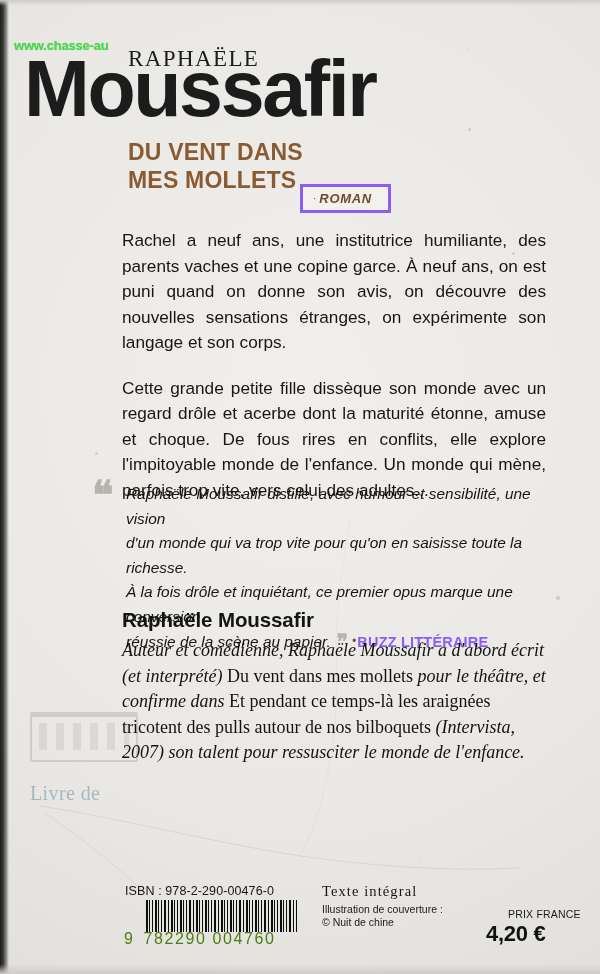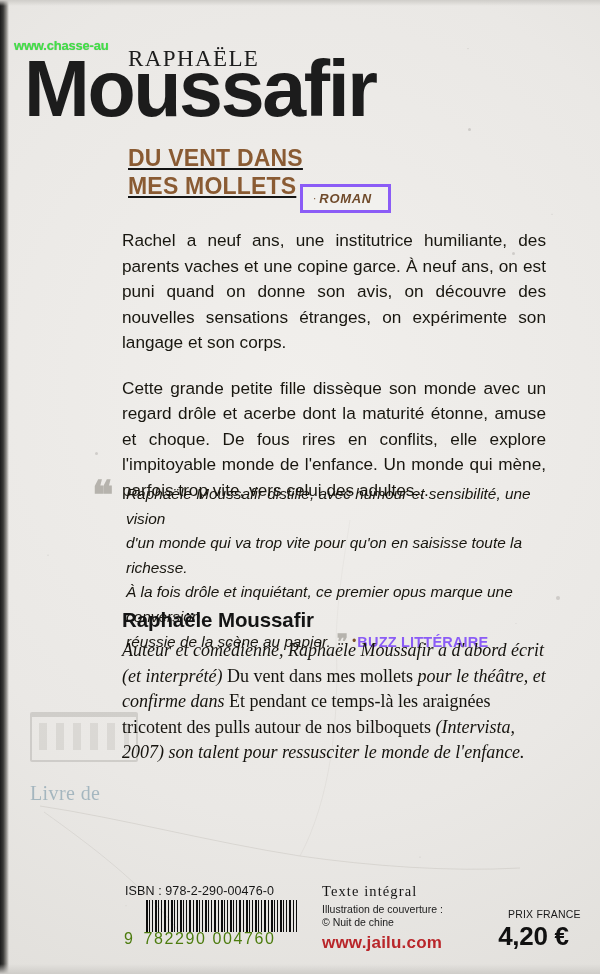--- a/index.html
+++ b/index.html
@@ -98,23 +98,22 @@
     font-weight: 700;
     letter-spacing: -2.4px;
     line-height: 1;
     color: #1c1c1c;
     z-index: 10;
   }
 
   .title-block {
     position: absolute;
     left: 128px;
-    top: 144px;
-    z-index: 20;
-    text-decoration: underline;
+    top: 138px;
+    z-index: 20;
   }
   .title-line {
     font-family: "Liberation Sans", sans-serif;
     font-size: 23px;
     font-weight: 700;
     letter-spacing: .2px;
     line-height: 1.22;
     color: #8a5b33;
     text-transform: uppercase;
   }
@@ -358,26 +357,25 @@
   }
   .price-label {
     font-family: "Liberation Sans", sans-serif;
     font-size: 10.5px;
     letter-spacing: .2px;
     color: #1a1a1a;
     padding-left: 22px;
   }
   .price-value {
     font-family: "Liberation Sans", sans-serif;
-    font-size: 26px;
+    font-size: 22px;
     font-weight: 700;
     letter-spacing: -.3px;
     color: #111;
     margin-top: 1px;
-    text-align: center;
   }
   .smudge {
     position: absolute;
     border-radius: 50%;
     background: rgba(90,85,78,.20);
     z-index: 7;
     pointer-events: none;
   }
 </style>
 </head>
@@ -447,21 +445,20 @@
   <div class="barcode-digits">
     <span class="lead">9</span><span>782290 004760</span>
   </div>
 
   <div class="imprint">
     <div class="texte">Texte intégral</div>
     <div class="credit">
       <div>Illustration de couverture :</div>
       <div>© Nuit de chine</div>
     </div>
-    <div class="site">www.jailu.com</div>
   </div>
 
   <div class="price-block">
     <div class="price-label">PRIX FRANCE</div>
     <div class="price-value">4,20 €</div>
   </div>
 
 </div>
 
 </body></html>

